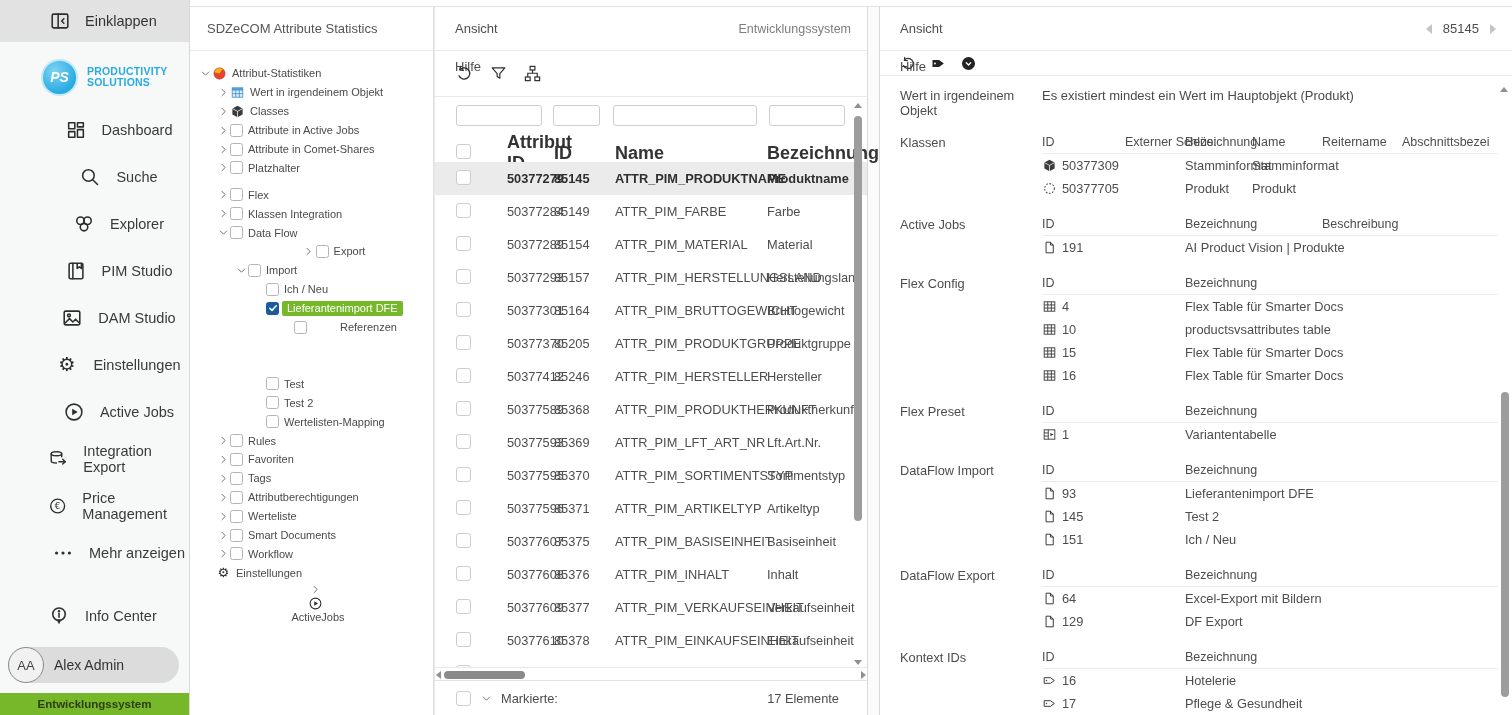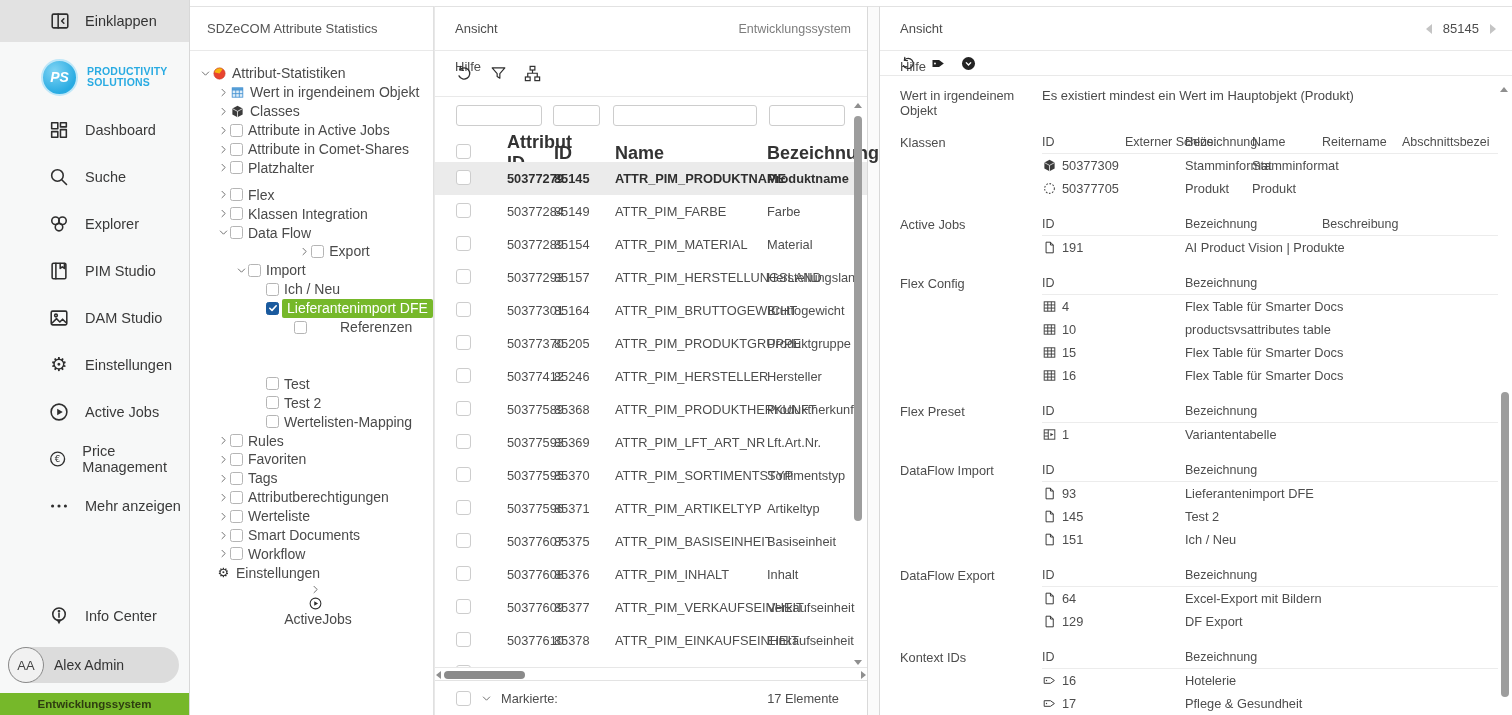--- a/index.html
+++ b/index.html
@@ -12,21 +12,21 @@
     display:flex; flex-direction:column; flex:none; }
   .collapse-row { height:42px; background:#e2e2e2; display:flex; align-items:center;
     padding-left:49px; gap:14px; font-size:14.5px; color:#333; cursor:pointer; }
   .brand { height:58px; display:flex; align-items:center; padding-left:41px; gap:9px; margin-top:6px; }
   .brand-badge { width:37px; height:37px; border-radius:50%; flex:none;
     background:radial-gradient(circle at 35% 30%, #7fd4f4, #29abe2 70%);
     border:2px solid #bfe7f8; color:#fff; font-weight:bold; font-style:italic; font-size:14px;
     display:flex; align-items:center; justify-content:center; }
   .brand-text { display:flex; flex-direction:column; font-size:10.5px; font-weight:bold;
     color:#29abe2; line-height:1.08; letter-spacing:.2px; }
-  .side-items { display:flex; flex-direction:column; }
+  .side-items { display:flex; flex-direction:column;align-items:center; }
   .side-item { height:47px; display:flex; align-items:center; padding-left:48px; gap:15px;
     font-size:14.5px; color:#3a3a3a; cursor:pointer; }
   .ic { display:inline-flex; align-items:center; justify-content:center; color:#2e2e2e; }
   .ic svg { width:100%; height:100%; display:block; }
   .ic22 { width:22px; height:22px; }
   .ic15 { width:15px; height:15px; flex:none; }
   .side-spacer { flex:1; }
   .user-pill { height:36px; margin:8px 10px 10px 8px; background:#dcdcdc; border-radius:18px;
     display:flex; align-items:center; gap:10px; cursor:pointer; }
   .avatar { width:36px; height:36px; border-radius:50%; background:#f1f1f1; border:1px solid #8a8a8a;
@@ -41,21 +41,21 @@
 
   
   .tree-panel { width:244px; flex:none; border-right:1px solid #e0e0e0; }
   .tree-title { height:44px; display:flex; align-items:center; padding-left:17px;
     font-size:13px; color:#555; border-bottom:1px solid #e9e9e9; }
   .tree-body { padding-top:13px; }
   .tree-row { height:18.9px; display:flex; align-items:center; cursor:pointer; }
   .chev { width:14px; height:14px; display:inline-flex; align-items:center; justify-content:center;
     color:#6f6f6f; flex:none; }
   .chev svg { width:9px; height:9px; }
-  .tree-lbl { font-size:14px; margin-left:5px; white-space:nowrap; color:#4a4a4a; }
+  .tree-lbl { font-size:11px; margin-left:5px; white-space:nowrap; color:#4a4a4a; }
   .tree-lbl.sel { background:#76b82a; color:#fff; padding:1px 5px 2px 5px; border-radius:2px; margin-left:3px; }
   .cb { width:13px; height:13px; border:1px solid #b5b5b5; border-radius:2.5px; background:#fff; flex:none;
     display:inline-flex; align-items:center; justify-content:center; }
   .cb.checked { background:#1a5a9e; border-color:#1a5a9e; }
   .cb svg { width:10px; height:10px; }
   .cb16 { width:15px; height:15px; border-radius:3px; border-color:#cdcdcd; }
 
   
   .menubar { height:44px; border-bottom:1px solid #e9e9e9; display:flex; align-items:center;
     padding:0 16px 0 20px; font-size:13px; color:#4d4d4d; }
@@ -209,20 +209,31 @@
             <svg viewBox="0 0 24 24" fill="none" stroke="currentColor" stroke-width="1.7" stroke-linecap="round" stroke-linejoin="round">
               <circle cx="12" cy="12" r="8.6"></circle>
               <path d="M10 8.4v7.2l6.1-3.6z" fill="currentColor" stroke="none"></path>
             </svg>
           </span>
           <span>Active Jobs</span>
         </div>
         <div class="side-item">
           <span class="ic ic22">
             <svg viewBox="0 0 24 24" fill="none" stroke="currentColor" stroke-width="1.7" stroke-linecap="round" stroke-linejoin="round">
+              <ellipse cx="10" cy="5.8" rx="6.2" ry="2.3"></ellipse>
+              <path d="M3.8 5.8v8.6c0 1.3 2.8 2.4 6.2 2.4M16.2 5.8v3.6"></path>
+              <path d="M12.8 15.2h7.4"></path>
+              <polyline points="17.4,12.4 20.4,15.2 17.4,18"></polyline>
+            </svg>
+          </span>
+          <span>Integration Export</span>
+        </div>
+        <div class="side-item">
+          <span class="ic ic22">
+            <svg viewBox="0 0 24 24" fill="none" stroke="currentColor" stroke-width="1.7" stroke-linecap="round" stroke-linejoin="round">
               <circle cx="12" cy="12" r="8.6"></circle>
               <text x="12" y="16" text-anchor="middle" font-size="11" fill="currentColor" stroke="none" font-family="DejaVu Sans">€</text>
             </svg>
           </span>
           <span>Price Management</span>
         </div>
         <div class="side-item">
           <span class="ic ic22">
             <svg viewBox="0 0 24 24">
               <circle cx="5" cy="12" r="1.7" fill="currentColor"></circle>

